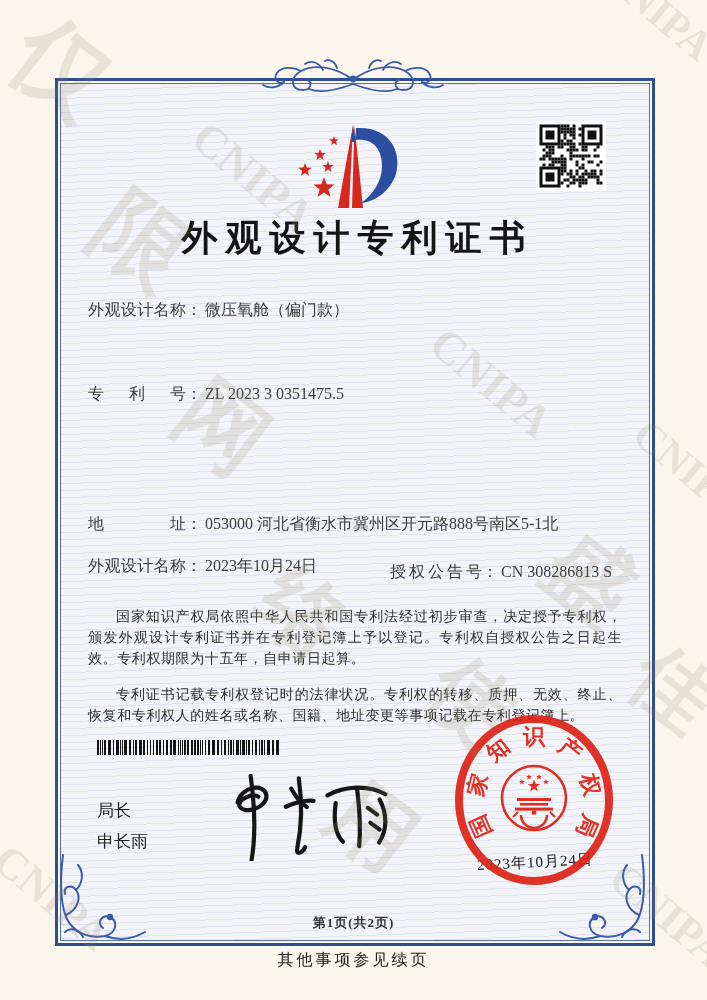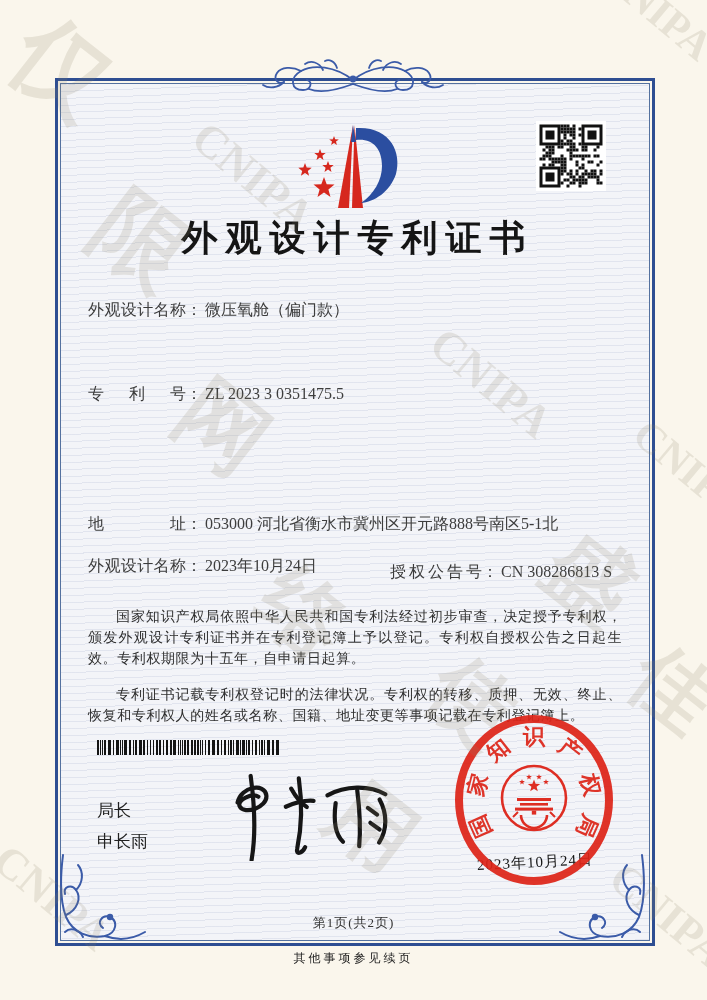--- a/index.html
+++ b/index.html
@@ -21,22 +21,22 @@
   .field-label{display:inline-block;width:98px;text-align:justify;text-align-last:justify;vertical-align:bottom;}
   .colon{margin-right:3px;}
   .field-value{color:#3d3d3d;}
   .pair2{position:absolute;left:262px;top:6px;margin-left:40px;}
   .pair2 .field-label{width:92px;}
   #paragraphs{left:88px;top:591px;width:534px;font-size:14px;line-height:21px;color:#2f2f2f;letter-spacing:0.6px;}
   #paragraphs p{margin:15px 0 8px 0;text-indent:2em;text-align:justify;}
   #signer-title{left:97px;top:799px;font-size:17px;font-family:Liberation Sans, sans-serif;color:#222;}
   #signer-name{left:97px;top:830px;font-size:17px;font-family:Liberation Mono, monospace;color:#222;}
   #seal-date{left:455px;top:853px;width:160px;text-align:center;font-size:15px;color:#141414;transform:rotate(-3deg);letter-spacing:1px;}
-  #page-footer{left:0;top:914px;width:707px;text-align:center;font-size:13px;color:#333;letter-spacing:1px;}
-  #continuation{left:0;top:950px;width:707px;text-align:center;font-size:12px;color:#222;letter-spacing:3px;}
+  #page-footer{left:0;top:914px;width:707px;text-align:center;font-size:13px;color:#333;letter-spacing:1px;font-weight:bold;}
+  #continuation{left:0;top:950px;width:707px;text-align:center;font-size:16px;color:#222;letter-spacing:3px;}
 
   
   #watermark-layer{position:absolute;inset:0;z-index:30;pointer-events:none;}
   .wm{position:absolute;color:#8d8468;opacity:0.17;font-weight:bold;font-family:"Liberation Serif","DejaVu Serif",serif;transform-origin:center;white-space:nowrap;}
 
   
   #seal{left:452px;top:712px;width:164px;height:176px;z-index:20;}
   #seal svg{position:absolute;inset:0;}
   #seal-chars{position:absolute;inset:0;}
   #seal-chars span{position:absolute;font-size:22px;font-weight:bold;color:#dd2418;opacity:0.92;}

